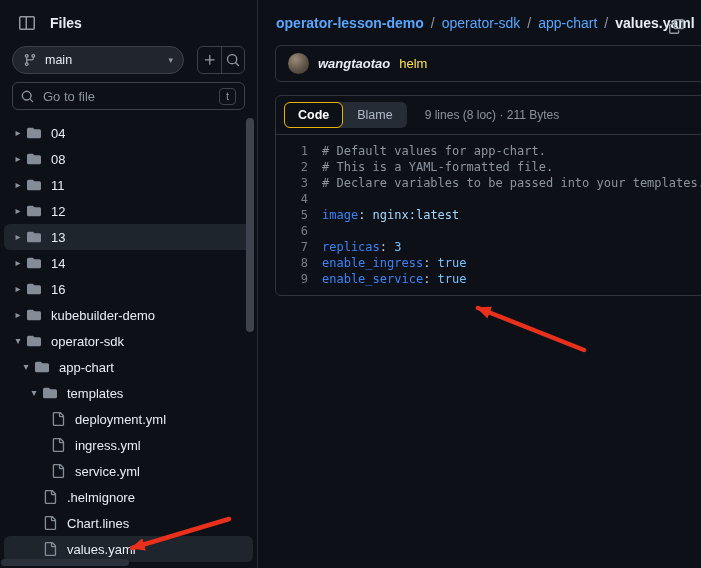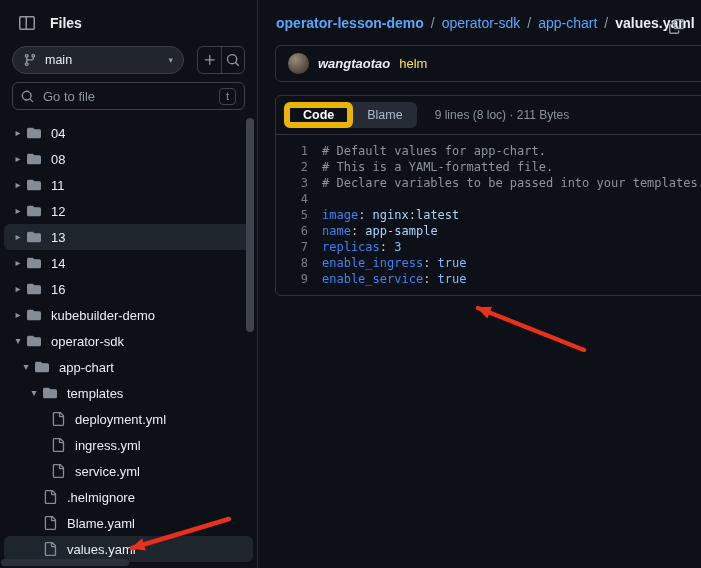--- a/index.html
+++ b/index.html
@@ -69,21 +69,21 @@
     background:radial-gradient(circle at 35% 30%, #9b8a76, #5a4f44 60%, #3c352d); flex:0 0 21px; }
   .commit-author { font-size:13px; font-weight:700;font-style:italic; }
   .commit-msg { font-size:13px; color:#fde047; }
 
   .code-box { margin:13px -6px 0 16px; border:1px solid #2f353d; border-radius:6px;
     background:#0d1117; }
   .code-header { display:flex; align-items:center; padding:6px 8px; }
   .segmented { display:flex; background:#262c36; border-radius:6px; }
   .seg-btn { padding:0 13px; height:26px; display:flex; align-items:center;
     font-size:12.5px; color:#adbac7; border-radius:6px; cursor:pointer; border:1px solid transparent; }
-  .seg-btn.active { background:#0d1117; border:6px solid #eab308; color:#ffffff; font-weight:600; }
+  .seg-btn.active { background:#0d1117; border:1px solid #eab308; color:#ffffff; font-weight:600; }
   .code-meta { margin-left:18px; font-size:12px; color:#8b949e; }
 
   .code-body { border-top:1px solid #2f353d; padding:8px 0;
     font-family:"DejaVu Sans Mono", monospace; font-size:12px; line-height:16px; }
   .code-line { display:flex; }
   .line-num { flex:0 0 46px; text-align:right; padding-right:14px; color:#767d86; cursor:pointer; }
   .line-content { white-space:pre; }
   .tok-comment { color:#8b949e; }
   .tok-key { color:#3b82f6; }
   .tok-punct { color:#c9d1d9; }
@@ -279,21 +279,21 @@
         </span>
         <span class="tree-label">.helmignore</span>
       </div>
       <div class="tree-row" style="padding-left: 22px;">
         <span class="chevron"></span>
         <span class="tree-icon">
           <svg width="14" height="14" viewBox="0 0 16 16">
             <path fill="#848d97" d="M2 1.75C2 .784 2.784 0 3.75 0h6.586c.464 0 .909.184 1.237.513l2.914 2.914c.329.328.513.773.513 1.237v9.586A1.75 1.75 0 0 1 13.25 16h-9.5A1.75 1.75 0 0 1 2 14.25Zm1.75-.25a.25.25 0 0 0-.25.25v12.5c0 .138.112.25.25.25h9.5a.25.25 0 0 0 .25-.25V6h-2.75A1.75 1.75 0 0 1 9 4.25V1.5Zm6.75.062V4.25c0 .138.112.25.25.25h2.688l-.011-.013-2.914-2.914Z"></path>
           </svg>
         </span>
-        <span class="tree-label">Blame.yaml</span>
+        <span class="tree-label">Chart.lines</span>
       </div>
       <div class="tree-row selected" style="padding-left: 22px;">
         <span class="chevron"></span>
         <span class="tree-icon">
           <svg width="14" height="14" viewBox="0 0 16 16">
             <path fill="#848d97" d="M2 1.75C2 .784 2.784 0 3.75 0h6.586c.464 0 .909.184 1.237.513l2.914 2.914c.329.328.513.773.513 1.237v9.586A1.75 1.75 0 0 1 13.25 16h-9.5A1.75 1.75 0 0 1 2 14.25Zm1.75-.25a.25.25 0 0 0-.25.25v12.5c0 .138.112.25.25.25h9.5a.25.25 0 0 0 .25-.25V6h-2.75A1.75 1.75 0 0 1 9 4.25V1.5Zm6.75.062V4.25c0 .138.112.25.25.25h2.688l-.011-.013-2.914-2.914Z"></path>
           </svg>
         </span>
         <span class="tree-label">values.yaml</span>
       </div>
@@ -351,21 +351,20 @@
         <div class="code-line">
           <span class="line-num">4</span>
           <span class="line-content"></span>
         </div>
         <div class="code-line">
           <span class="line-num">5</span>
           <span class="line-content"><span class="tok-key">image</span><span class="tok-punct">:</span><span class="tok-string"> nginx:latest</span></span>
         </div>
         <div class="code-line">
           <span class="line-num">6</span>
-          <span class="line-content"><span class="tok-key">name</span><span class="tok-punct">:</span><span class="tok-string"> app-sample</span></span>
         </div>
         <div class="code-line">
           <span class="line-num">7</span>
           <span class="line-content"><span class="tok-key">replicas</span><span class="tok-punct">:</span><span class="tok-const"> 3</span></span>
         </div>
         <div class="code-line">
           <span class="line-num">8</span>
           <span class="line-content"><span class="tok-key">enable_ingress</span><span class="tok-punct">:</span><span class="tok-const"> true</span></span>
         </div>
         <div class="code-line">

